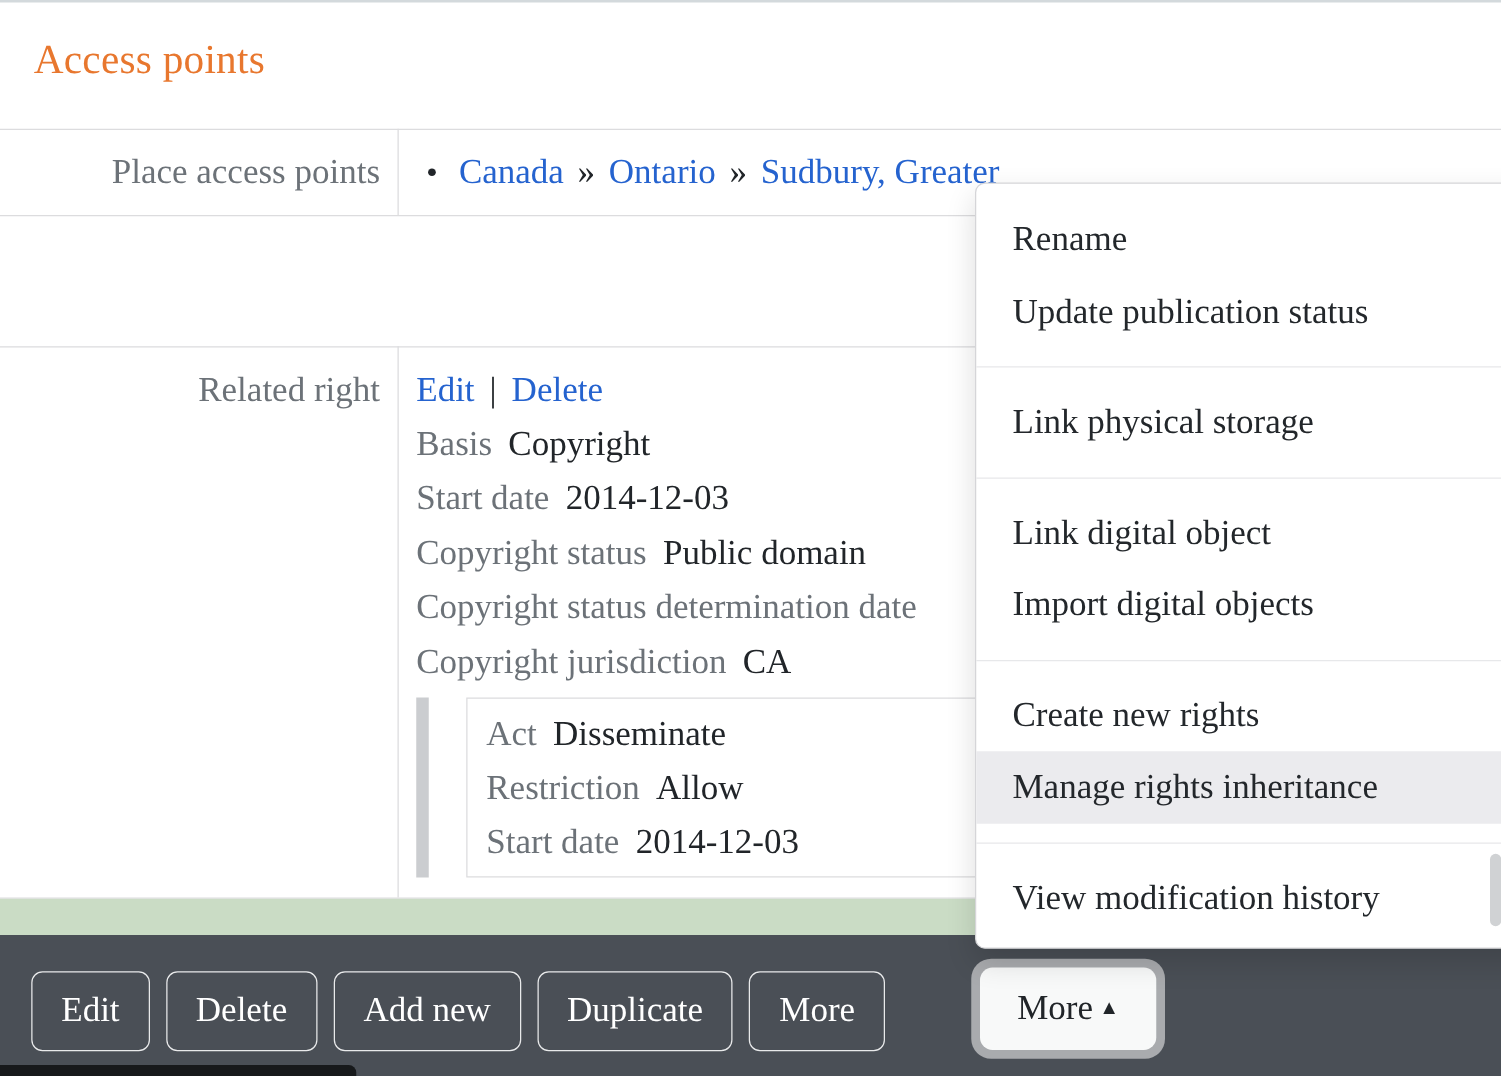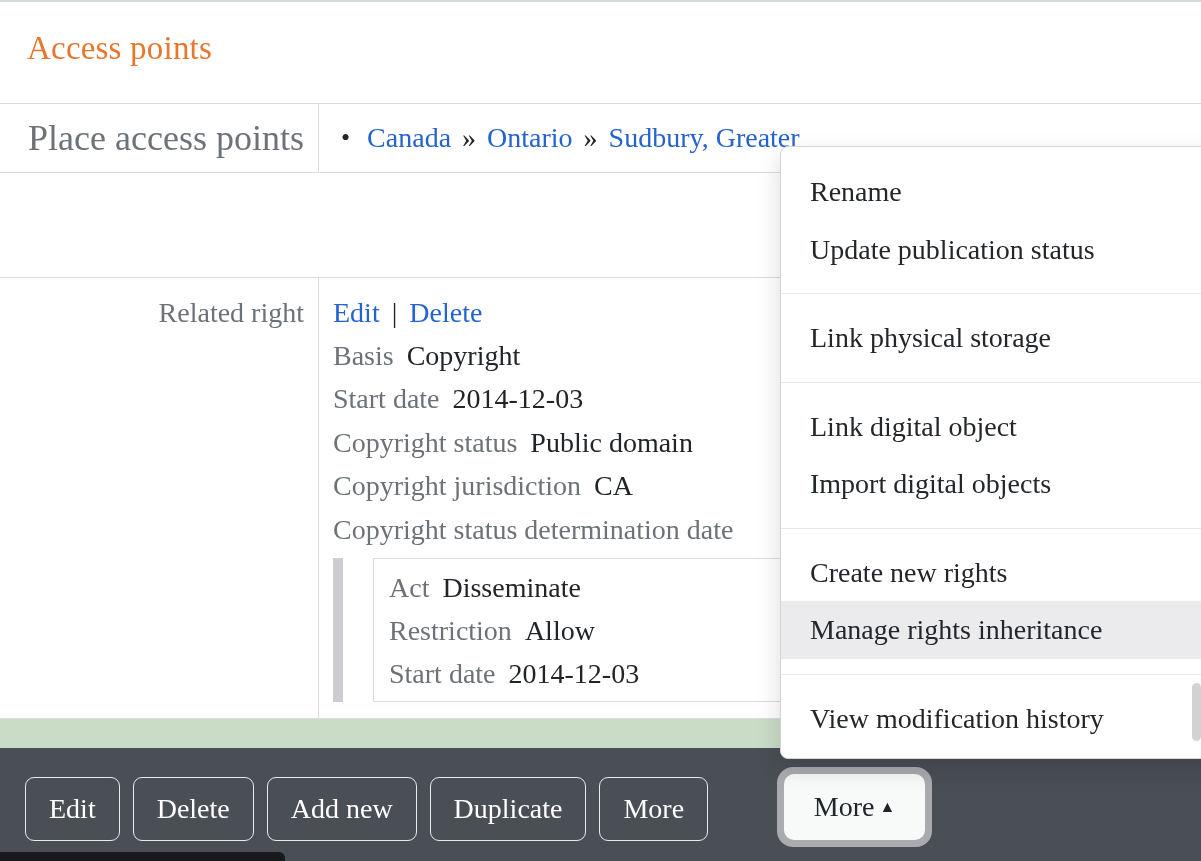--- a/index.html
+++ b/index.html
@@ -18,21 +18,21 @@
   #ra-heading { top:204px; }
 
   .hline { position:absolute; left:0; width:100%; height:1px; background:var(--border,#dcdcde); }
   .l1 { top:103px; } .l2 { top:172px; } .l3 { top:277px; } .l4 { top:718px; }
   .vline { position:absolute; left:318px; width:1px; background:var(--border,#dcdcde); }
   .v1 { top:103px; height:69px; } .v2 { top:277px; height:441px; }
 
   .t1-label {
     position:absolute; left:0; top:103px; width:304px; height:69px;
     display:flex; align-items:center; justify-content:flex-end;
-    color:var(--label,#6c7278); font-size:36px;
+    color:var(--label,#6c7278); font-size:28px;
   }
   .t1-value {
     position:absolute; left:333px; top:103px; height:69px;
     display:flex; align-items:center; font-size:28px; white-space:nowrap;
   }
   .bullet { color:var(--text,#212529); margin:0 17px 0 8px; font-size:26px; }
   a.blue-link { color:var(--link,#2563cf); text-decoration:none; cursor:pointer; }
   .bc-sep { color:var(--text,#212529); margin:0 11px; }
 
   .t2-label {
@@ -131,26 +131,26 @@
     </div>
     <div class="row43">
       <span class="flabel">Start date</span>
       <span class="fvalue">2014-12-03</span>
     </div>
     <div class="row43">
       <span class="flabel">Copyright status</span>
       <span class="fvalue">Public domain</span>
     </div>
     <div class="row43">
+      <span class="flabel">Copyright status determination date</span>
+      <span class="fvalue"></span>
+    </div>
+    <div class="row43">
       <span class="flabel">Copyright jurisdiction</span>
       <span class="fvalue">CA</span>
-    </div>
-    <div class="row43">
-      <span class="flabel">Copyright status determination date</span>
-      <span class="fvalue"></span>
     </div>
   </div>
 
   <div class="acc-bar"></div>
 
   <div class="act-box">
     <div class="row43">
       <span class="flabel">Act</span>
       <span class="fvalue">Disseminate</span>
     </div>

